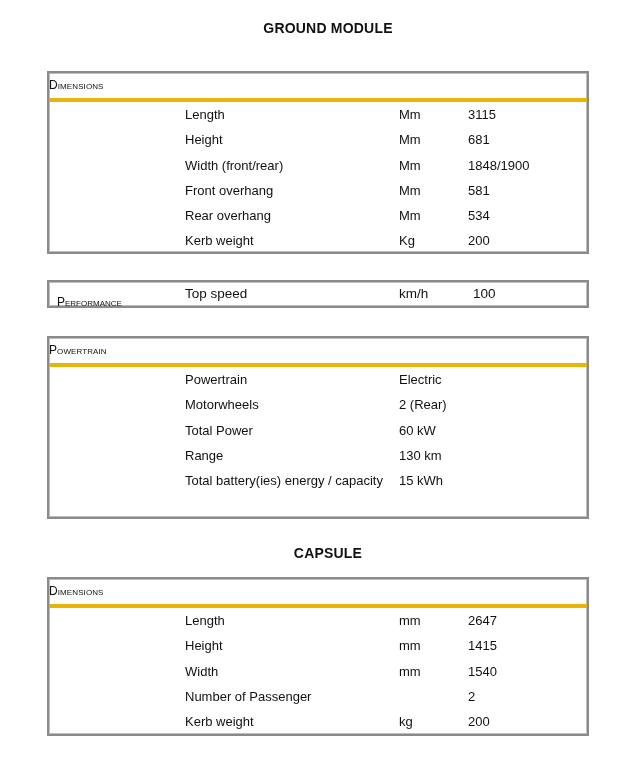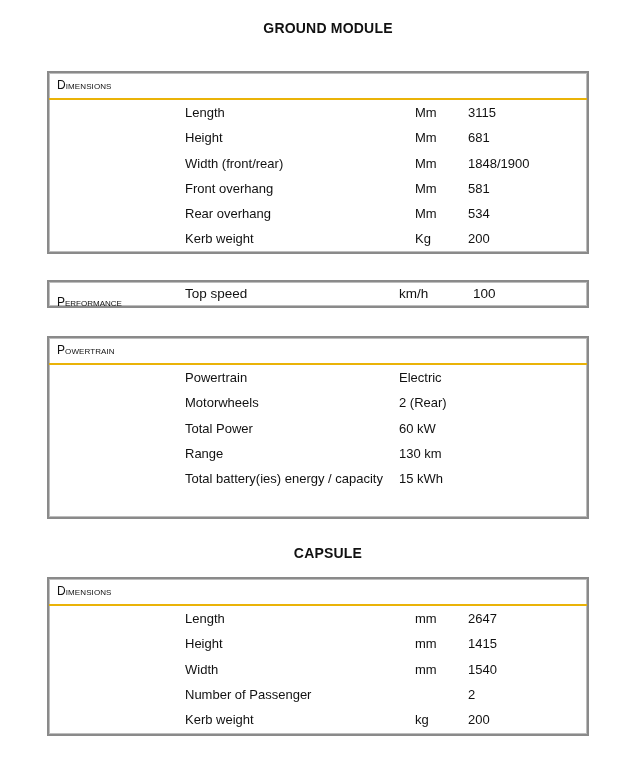--- a/index.html
+++ b/index.html
@@ -10,28 +10,28 @@
   .title {
     position: absolute; left: 0; width: 656px; text-align: center;
     font-weight: bold; font-size: 14px; letter-spacing: 0.2px;
   }
   .box {
     position: absolute; left: 47px; width: 538px;
     border: 2px solid #8a8a8a; box-shadow: inset 0 0 0 1px #bdbdbd;
     background: #fff;
   }
   .box-head {
-    height: 25px; border-bottom: 2px solid #eab308;
-    font-size: 12px; line-height: 24px; padding-left: 8px;
+    height: 25px; border-bottom: 4px solid #eab308;
+    font-size: 12px; line-height: 24px; 
     font-variant: small-caps; letter-spacing: 0.1px;
   }
   .rows { position: relative; }
   .row { position: relative; height: 25.3px; font-size: 13px; line-height: 25px; }
   .row .lbl { position: absolute; left: 136px; white-space: nowrap; }
-  .row .unit { position: absolute; left: 366px; white-space: nowrap; }
+  .row .unit { position: absolute; left: 350px; white-space: nowrap; }
   .row .val { position: absolute; left: 419px; white-space: nowrap; }
   .row .uval { position: absolute; left: 350px; white-space: nowrap; }
   .perf {
     height: 24px; font-size: 13.5px; line-height: 24px;
   }
   .perf .head { position: absolute; left: 8px; font-size: 12px; font-variant: small-caps; margin-top: 8px; }
   .perf .lbl { position: absolute; left: 136px; }
   .perf .unit { position: absolute; left: 350px; }
   .perf .val { position: absolute; left: 424px; text-align: right; }
 </style>

